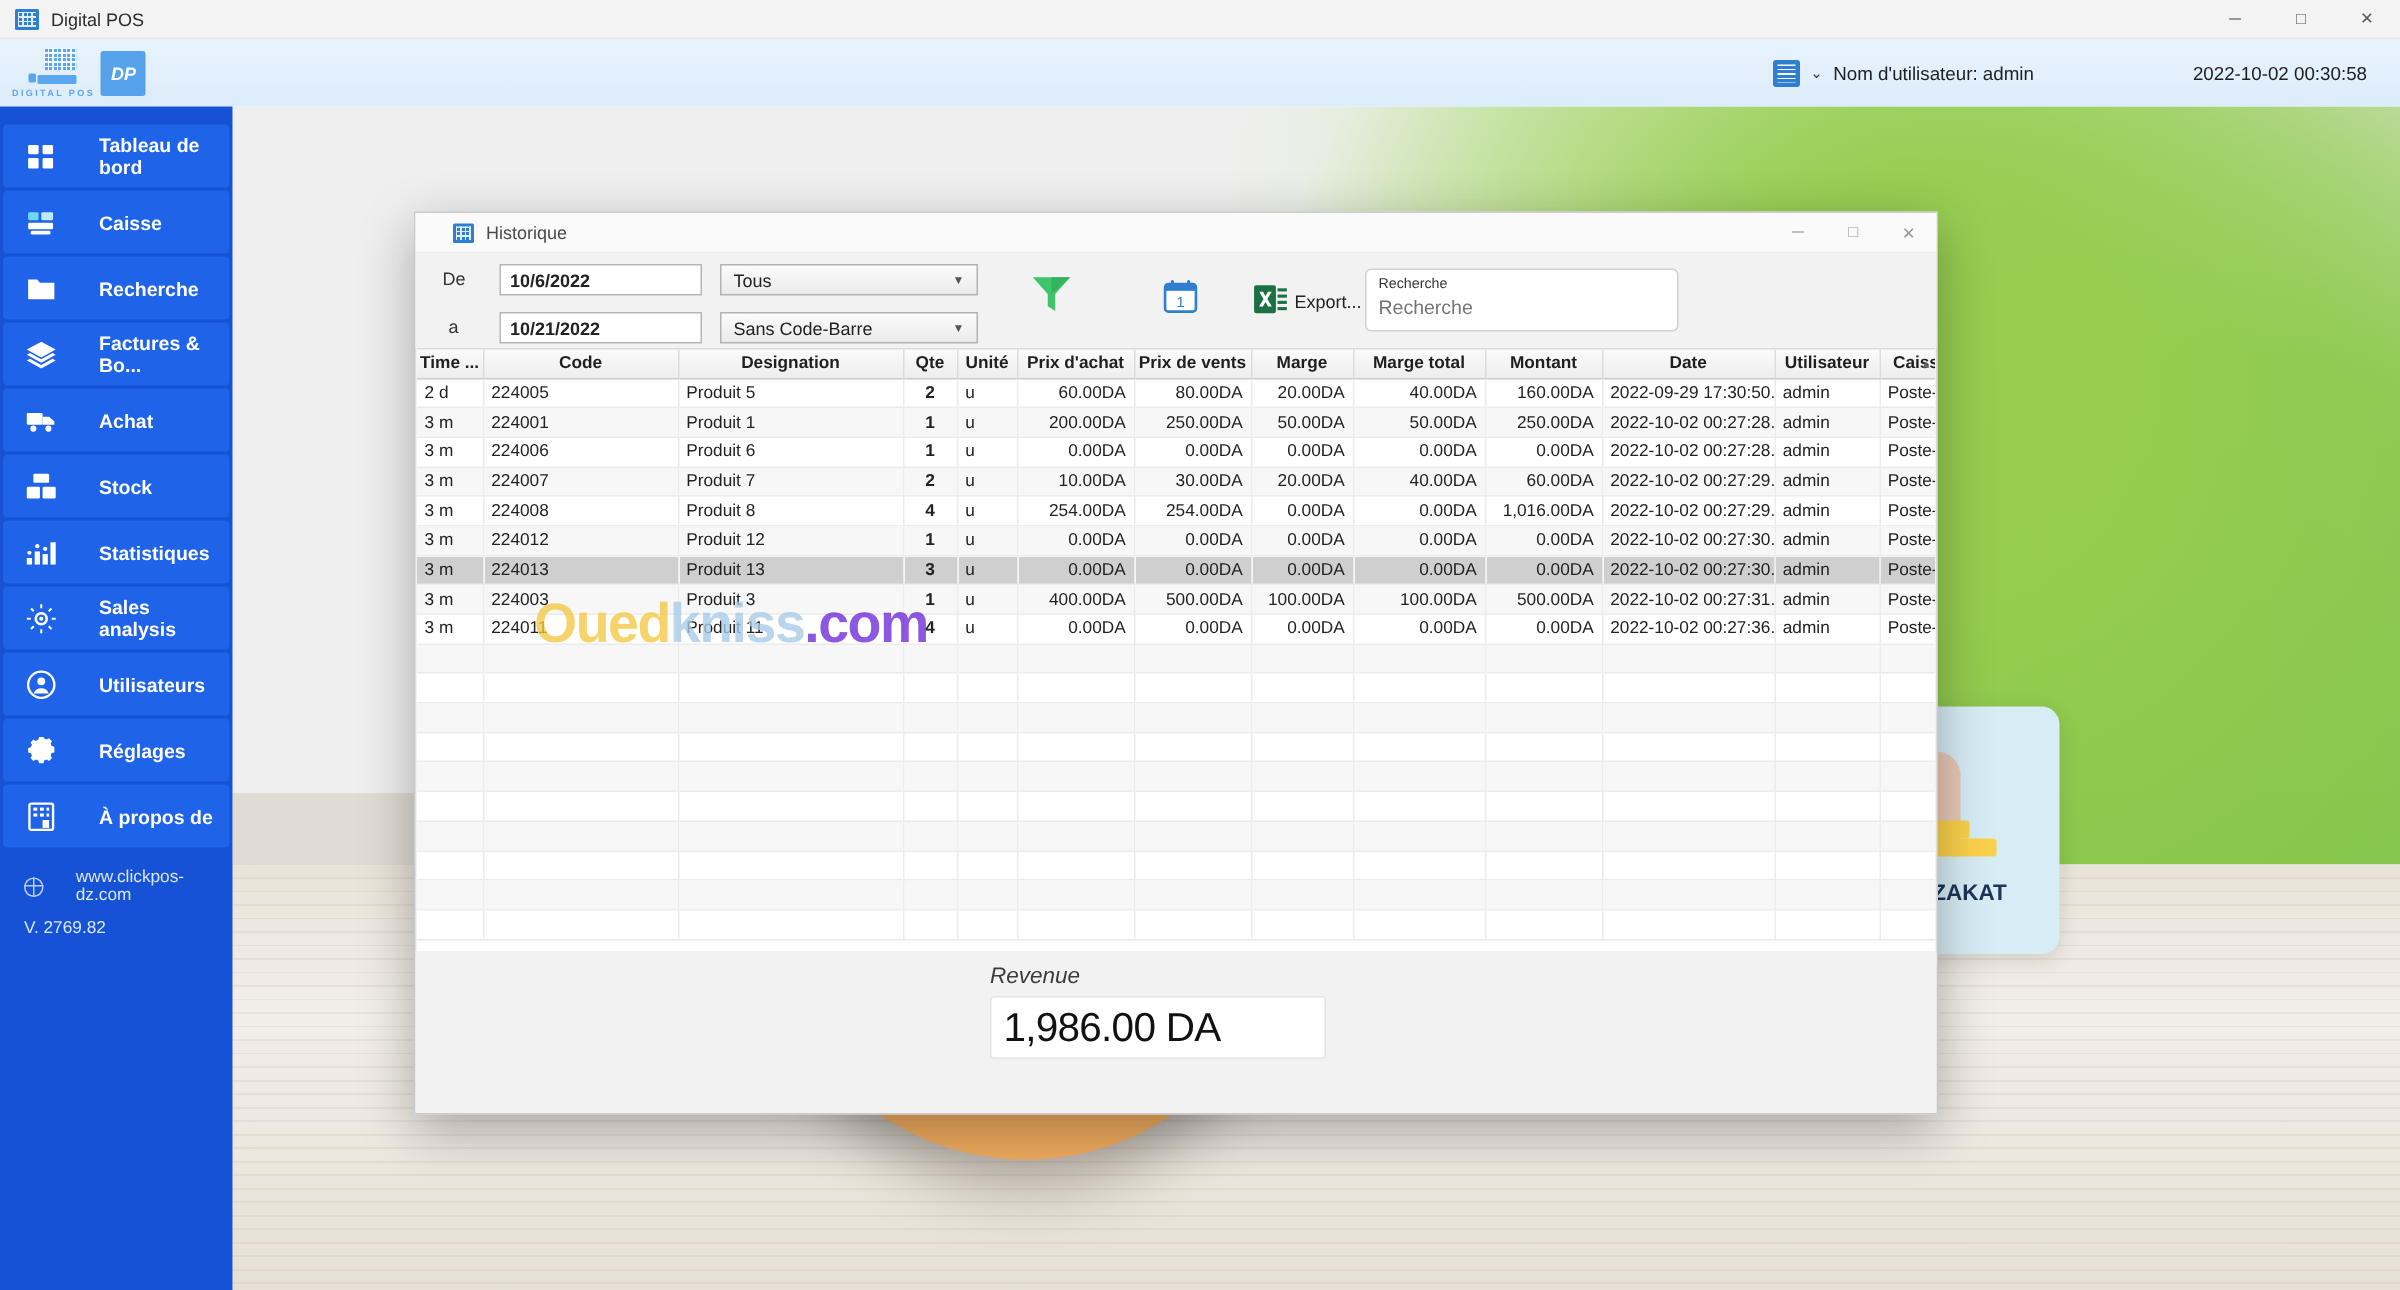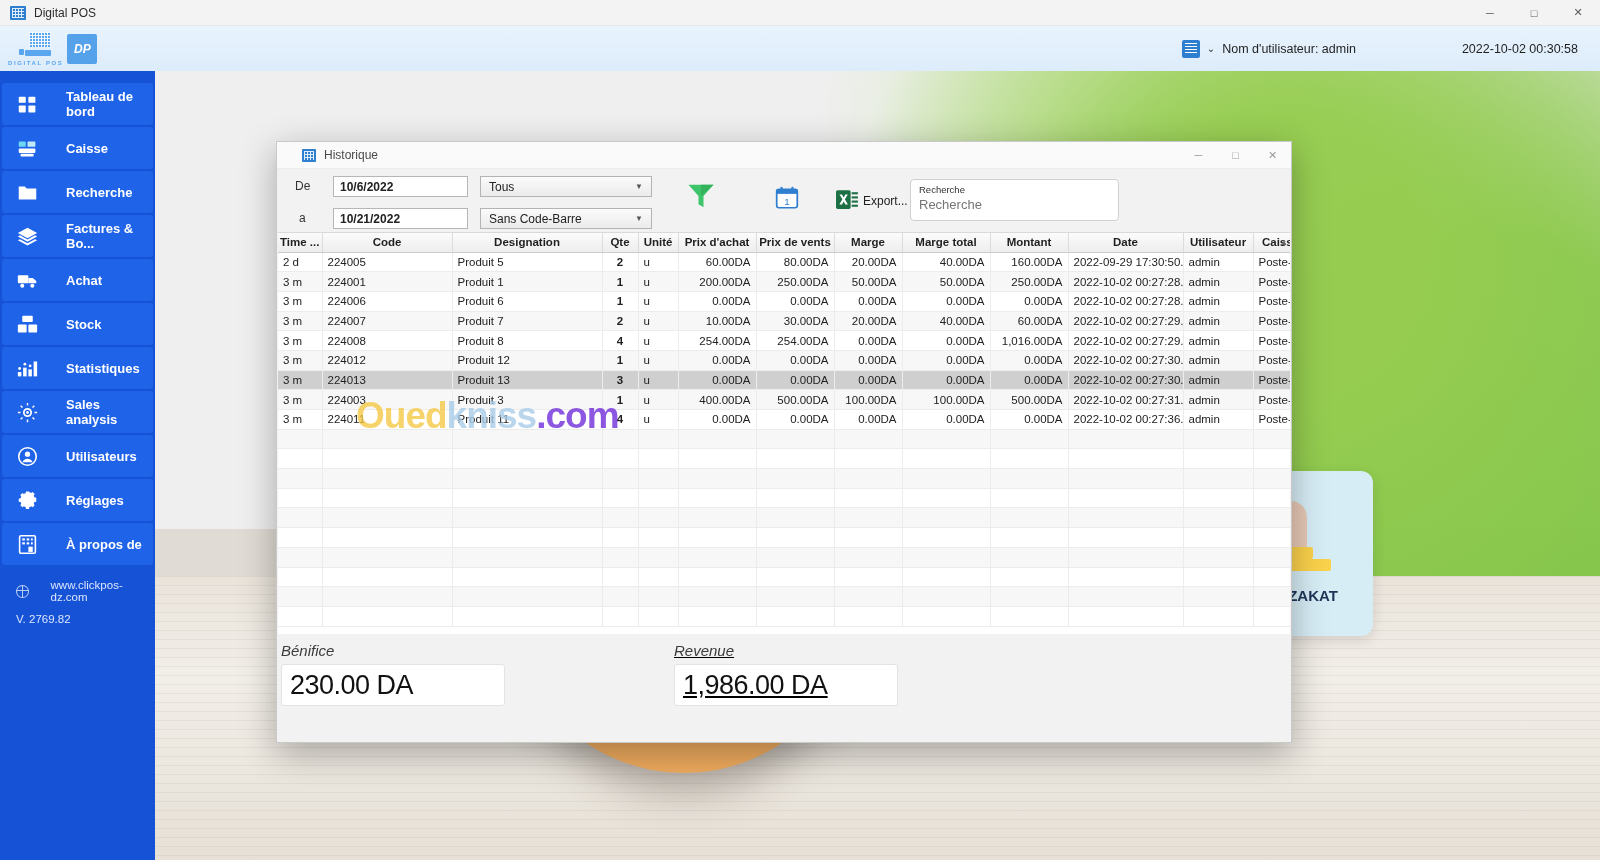--- a/index.html
+++ b/index.html
@@ -857,25 +857,21 @@
               <td>&nbsp;</td>
               <td>&nbsp;</td>
               <td>&nbsp;</td>
             </tr>
           </tbody>
       </table>
       <div class="scroll-dot">▴</div>
     </div>
 
     <div class="dlg-footer">
-      <div class="sumblock" style="left:4px;width:224px;">
-        <div class="cap">Bénifice</div>
-        <div class="val">230.00 DA</div>
-      </div>
-      <div class="sumblock" style="left:397px;width:224px;text-decoration:underline;">
+      <div class="sumblock" style="left:383px;width:224px;">
         <div class="cap">Revenue</div>
         <div class="val">1,986.00 DA</div>
       </div>
     </div>
   </div>
 
   <div class="watermark">
     <span class="wm-o">Oued</span><span class="wm-k">kniss</span><span class="wm-c">.com</span>
   </div>
 

